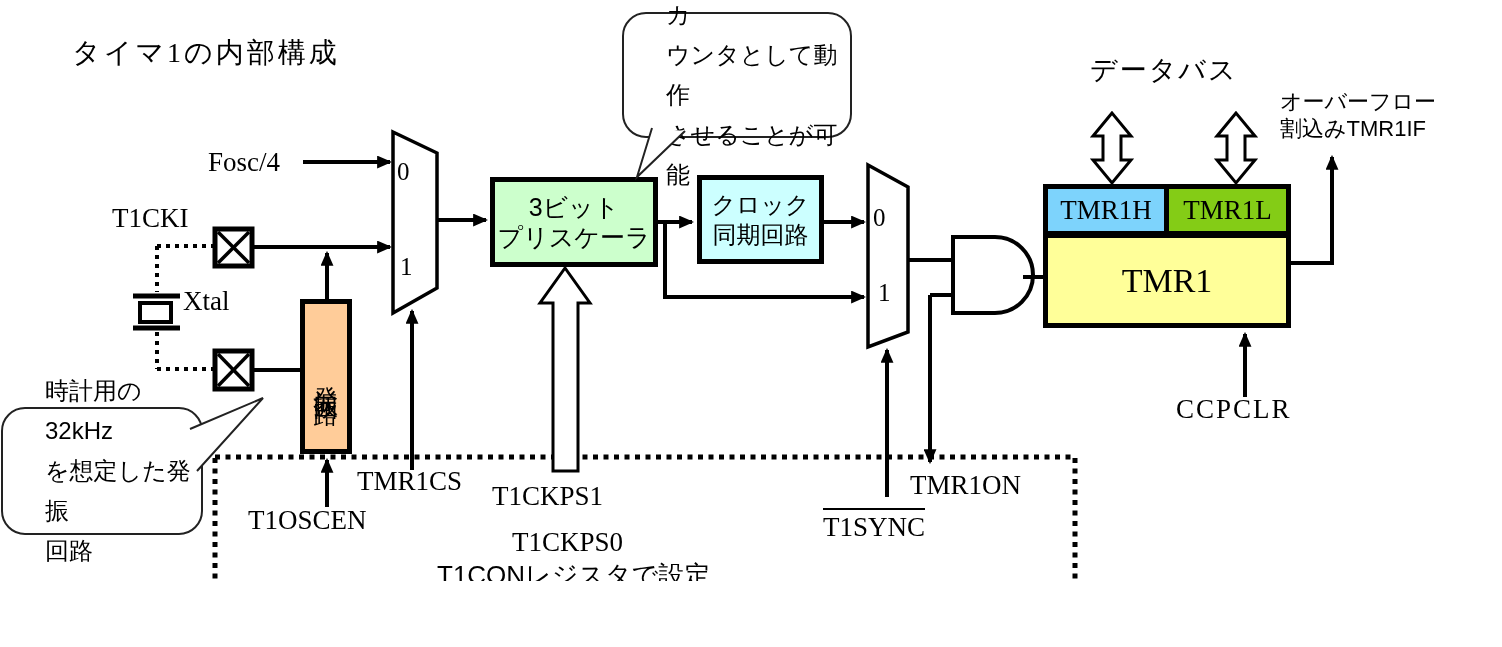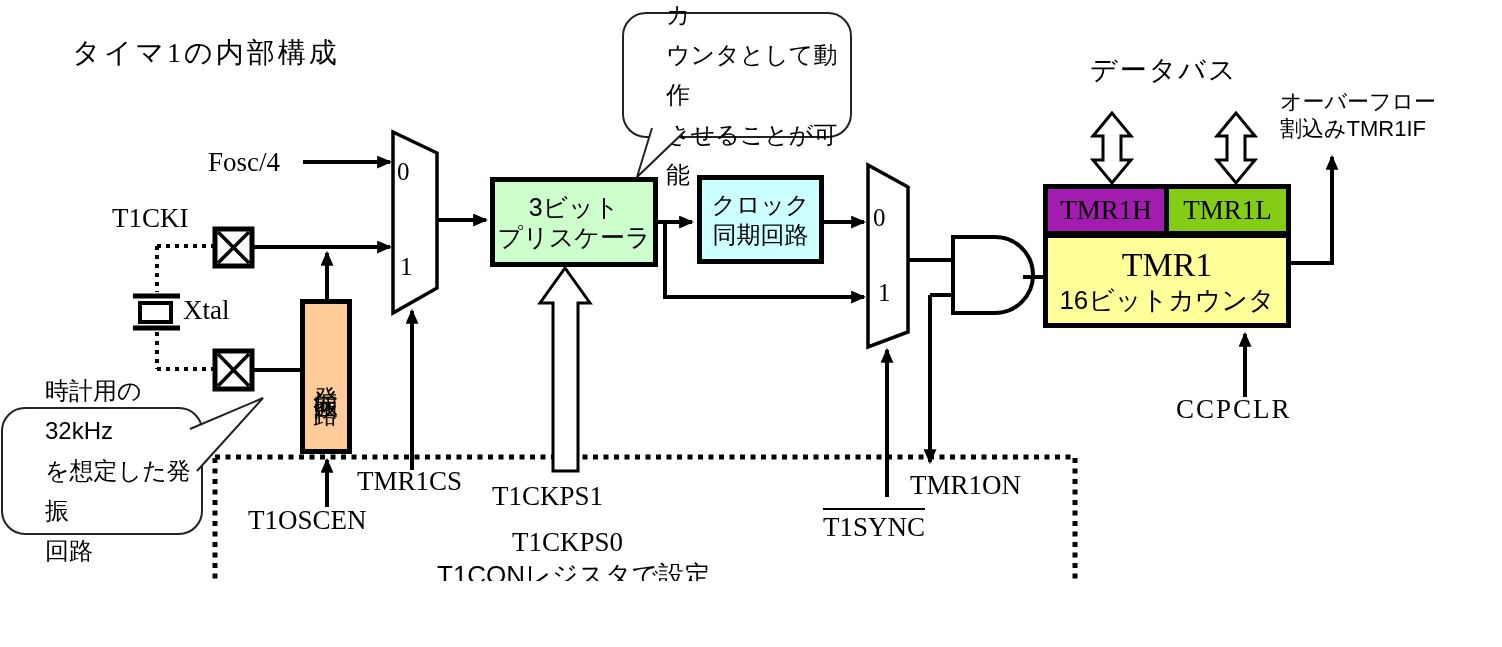--- a/index.html
+++ b/index.html
@@ -11,21 +11,21 @@
   .lbl{position:absolute;z-index:5;white-space:pre-line;line-height:1.2;}
   .serif{font-family:"Liberation Serif","DejaVu Serif",serif;}
   .sans{font-family:"Liberation Sans","DejaVu Sans",sans-serif;}
   .box{position:absolute;z-index:2;box-sizing:border-box;border:5px solid #000;
        display:flex;align-items:center;justify-content:center;text-align:center;
        white-space:pre-line;line-height:1.22;}
   .prescaler{left:490px;top:177px;width:168px;height:90px;background:#ccffcc;font-size:25px;}
   .syncbox{left:697px;top:175px;width:127px;height:89px;background:#ccffff;font-size:24px;}
   .oscbox{left:300px;top:299px;width:52px;height:155px;background:#ffcc99;font-size:25px;
           writing-mode:vertical-rl;text-orientation:upright;letter-spacing:5px;}
-  .tmr1h{left:1043px;top:184px;width:126px;height:52px;background:#a21caf;font-size:27px;}
+  .tmr1h{left:1043px;top:184px;width:126px;height:52px;background:#7dd3fc;font-size:27px;}
   .tmr1l{left:1164px;top:184px;width:127px;height:52px;background:#84cc16;font-size:27px;}
   .tmr1main{left:1043px;top:233px;width:248px;height:95px;background:#ffff99;flex-direction:column;}
   .tmr1main .l1{font-size:34px;font-family:"Liberation Serif","DejaVu Serif",serif;}
   .tmr1main .l2{font-size:26px;}
   .callout{position:absolute;z-index:3;box-sizing:border-box;border:2px solid #222;border-radius:24px;
            background:#fff;display:flex;align-items:center;justify-content:center;text-align:left;
            white-space:pre-line;font-size:24px;line-height:40px;padding-left:42px;}
   .callout1{left:622px;top:12px;width:230px;height:126px;}
   .callout2{left:1px;top:407px;width:202px;height:128px;}
   .title{left:72px;top:36px;font-size:28px;letter-spacing:3px;}
@@ -105,31 +105,30 @@
 
   <div class="box oscbox sans">発振回路</div>
   <div class="box prescaler sans">3ビット
 プリスケーラ</div>
   <div class="box syncbox sans">クロック
 同期回路</div>
   <div class="box tmr1h serif">TMR1H</div>
   <div class="box tmr1l serif">TMR1L</div>
   <div class="box tmr1main">
     <div class="l1">TMR1</div>
-    <div class="l2 sans">16ビットカウンタ</div>
   </div>
 
   <span class="lbl serif muxnum" style="left:397px;top:157px;">0</span>
   <span class="lbl serif muxnum" style="left:400px;top:252px;">1</span>
   <span class="lbl serif muxnum" style="left:873px;top:203px;">0</span>
   <span class="lbl serif muxnum" style="left:878px;top:278px;">1</span>
 
   <div class="lbl serif" style="left:208px;top:146px;font-size:27px;">Fosc/4</div>
   <div class="lbl serif" style="left:112px;top:202px;font-size:27px;">T1CKI</div>
-  <div class="lbl serif" style="left:183px;top:294px;font-size:27px;">Xtal</div>
+  <div class="lbl serif" style="left:183px;top:285px;font-size:27px;">Xtal</div>
   <div class="lbl sans" style="left:1090px;top:54px;font-size:27px;letter-spacing:2px;">データバス</div>
   <div class="lbl sans" style="left:1280px;top:88px;font-size:22px;line-height:27px;">オーバーフロー
 割込みTMR1IF</div>
   <div class="lbl serif" style="left:357px;top:465px;font-size:27px;">TMR1CS</div>
   <div class="lbl serif" style="left:248px;top:504px;font-size:27px;">T1OSCEN</div>
   <div class="lbl serif" style="left:492px;top:480px;font-size:27px;">T1CKPS1</div>
   <div class="lbl serif" style="left:512px;top:526px;font-size:27px;">T1CKPS0</div>
   <div class="lbl serif" style="left:823px;top:508px;font-size:27px;text-align:center;"><span class="ovl">T1SYNC</span></div>
   <div class="lbl serif" style="left:910px;top:469px;font-size:27px;">TMR1ON</div>
   <div class="lbl serif" style="left:1176px;top:393px;font-size:27px;letter-spacing:2px;">CCPCLR</div>

